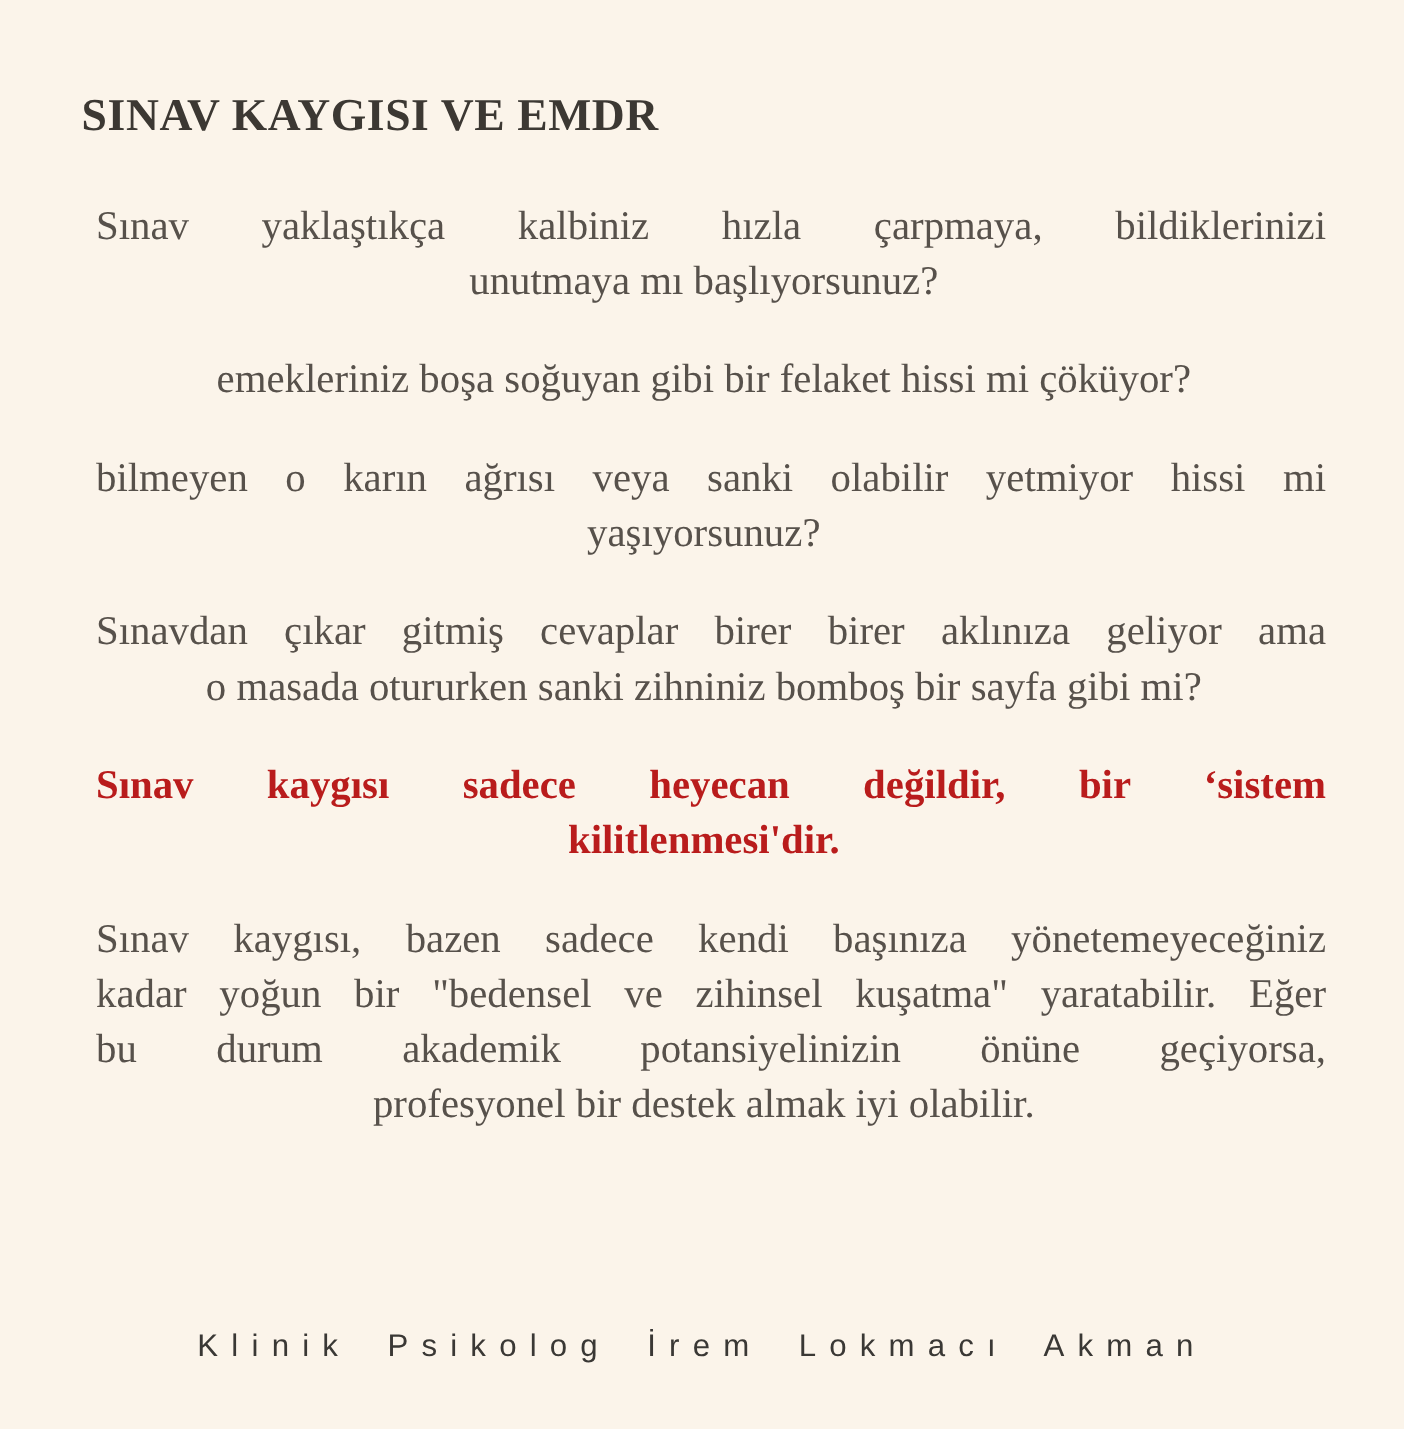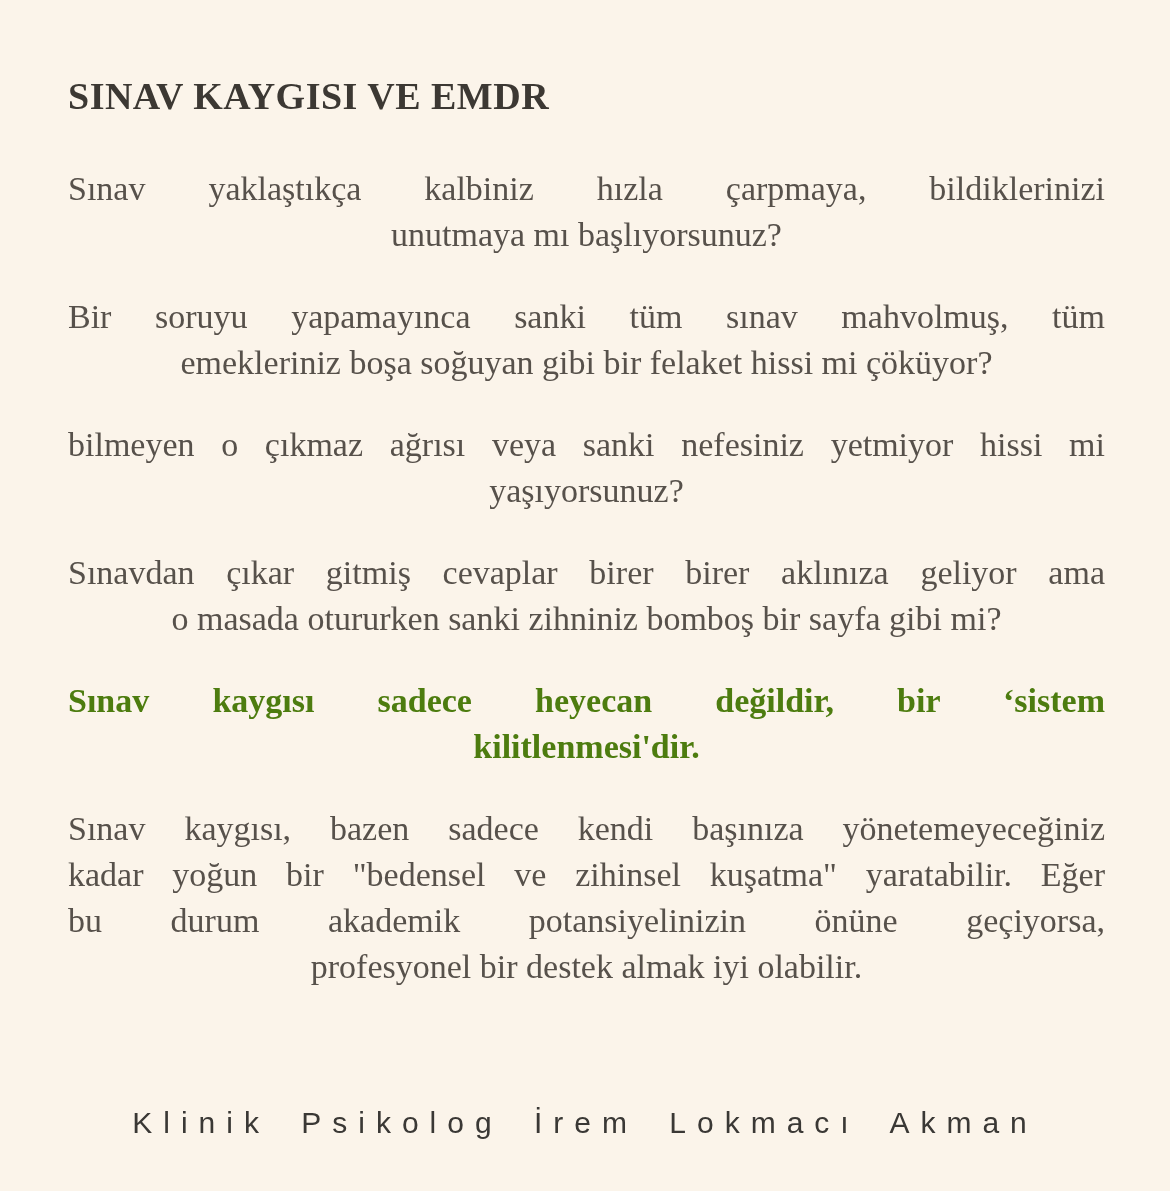--- a/index.html
+++ b/index.html
@@ -28,65 +28,65 @@
     font-weight: bold;
     color: #3c3833;
     margin: 0 0 50px 0;
     letter-spacing: 0.5px;
   }
   .para {
     margin: 0 0 36px 0;
   }
   .para.bold {
     font-weight: bold;
-    color: #4d7c0f;
+    color: #b91c1c;
   }
   .line {
     text-align: center;
     white-space: normal;
   }
   .line.justified {
     text-align: justify;
     text-align-last: justify;
     text-justify: inter-word;
+    margin-left: 12px;
   }
   .footer {
     position: absolute;
     left: 0;
     right: 0;
     top: 1106px;
     text-align: center;
     font-family: "Liberation Sans", sans-serif;
-    font-size: 30px;
+    font-size: 26px;
     font-weight: 400;
     letter-spacing: 11px;
     word-spacing: 12px;
     color: #3a3835;
   }
 </style>
 </head>
 <body>
 
 <div class="page">
   <div class="content">
 
     <h1 class="doc-title">SINAV KAYGISI VE EMDR</h1>
 
     <div class="para">
       <div class="line justified">Sınav yaklaştıkça kalbiniz hızla çarpmaya, bildiklerinizi</div>
       <div class="line">unutmaya mı başlıyorsunuz?</div>
     </div>
 
     <div class="para">
-      <div class="line justified">Bir soruyu yapamayınca sanki tüm sınav mahvolmuş, tüm</div>
       <div class="line">emekleriniz boşa soğuyan gibi bir felaket hissi mi çöküyor?</div>
     </div>
 
     <div class="para">
-      <div class="line justified">bilmeyen o çıkmaz ağrısı veya sanki nefesiniz yetmiyor hissi mi</div>
+      <div class="line justified">bilmeyen o karın ağrısı veya sanki olabilir yetmiyor hissi mi</div>
       <div class="line">yaşıyorsunuz?</div>
     </div>
 
     <div class="para">
       <div class="line justified">Sınavdan çıkar gitmiş cevaplar birer birer aklınıza geliyor ama</div>
       <div class="line">o masada otururken sanki zihniniz bomboş bir sayfa gibi mi?</div>
     </div>
 
     <div class="para bold">
       <div class="line justified">Sınav kaygısı sadece heyecan değildir, bir ‘sistem</div>

